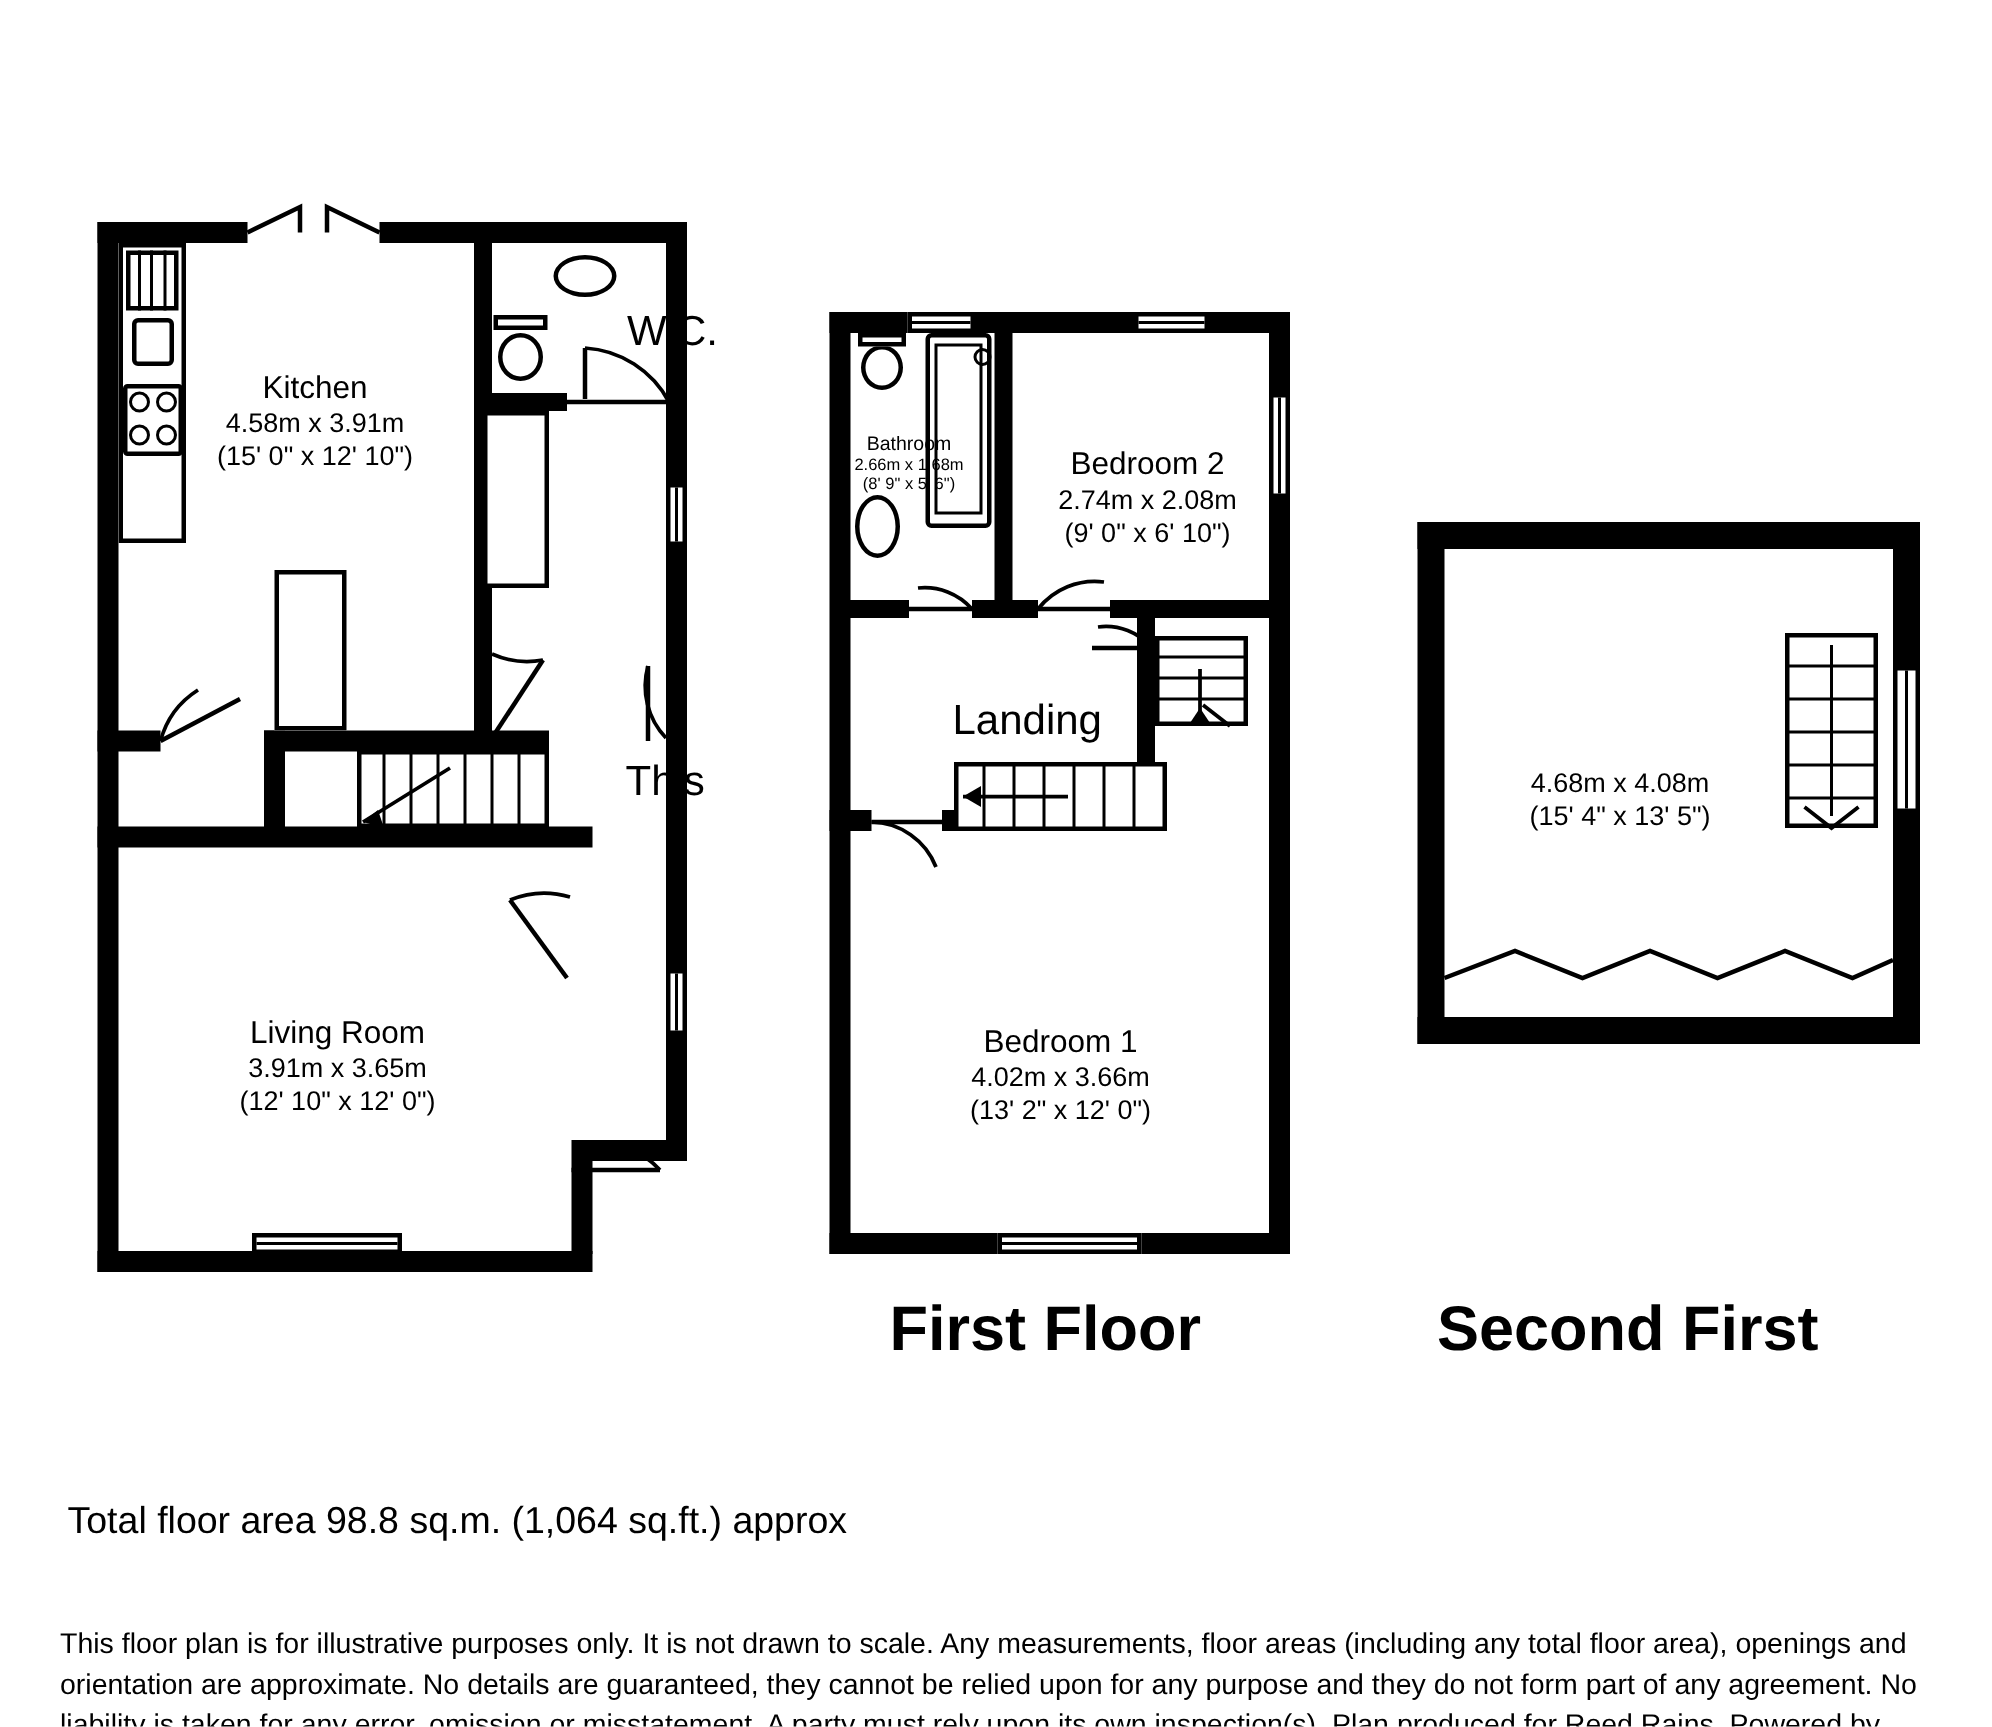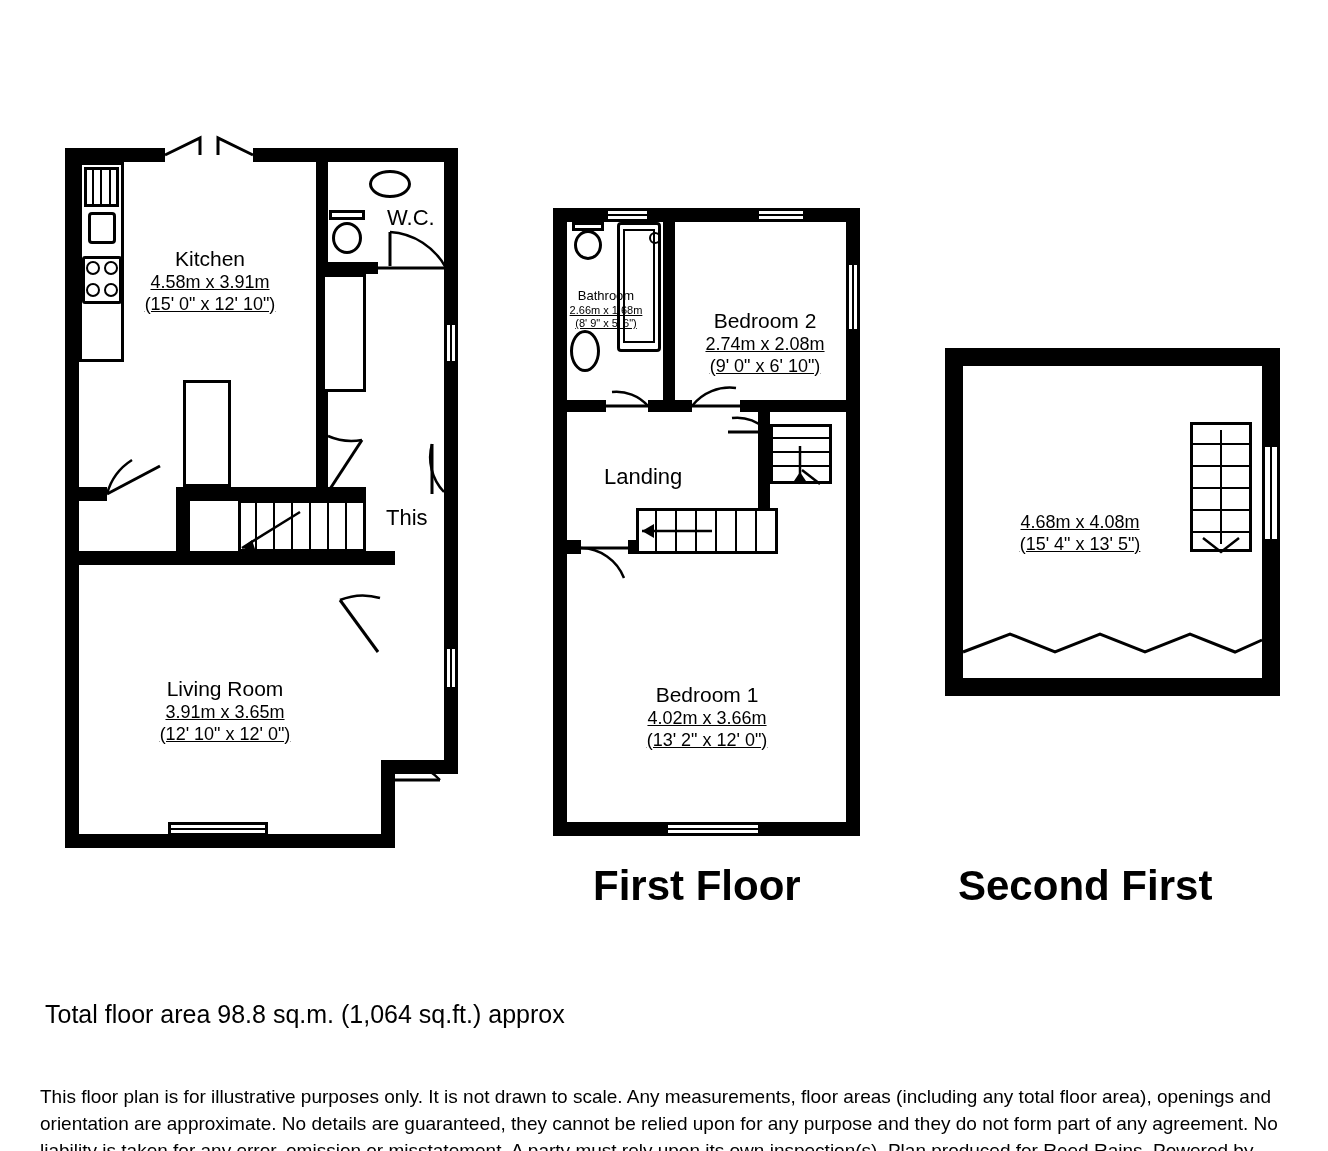--- a/index.html
+++ b/index.html
@@ -33,28 +33,28 @@
     line-height: 1.22;
     white-space: nowrap;
   }
   .room-name {
     font-size: 21px;
     font-weight: 400;
   }
   .room-dim {
     font-size: 18px;
     font-weight: 400;
-    text-decoration: underline;
   }
   .small .room-name { font-size: 13px; }
   .small .room-dim { font-size: 11px; }
   .plain-label {
     position: absolute;
-    font-size: 22px;
+    font-size: 28px;
     white-space: nowrap;
+    margin-left: 31px;
   }
   .floor-title {
     position: absolute;
     font-size: 42px;
     font-weight: bold;
     white-space: nowrap;
   }
   .total-area {
     position: absolute;
     left: 45px;
@@ -290,21 +290,21 @@
       <path d="M300 484 L292 472 L308 472 Z" fill="#000" transform="rotate(180 300 478)"></path>
       <line x1="302" y1="470" x2="320" y2="484" stroke="#000" stroke-width="2.5"></line>
     </svg>
 
     <div class="room-label small" style="left:50px;top:288px;width:112px;">
       <div class="room-name">Bathroom</div>
       <div class="room-dim">2.66m x 1.68m</div>
       <div class="room-dim">(8' 9" x 5' 6")</div>
     </div>
 
-    <div class="room-label" style="left:180px;top:308px;width:170px;text-align:center;">
+    <div class="room-label" style="left:180px;top:297px;width:170px;text-align:center;">
       <div class="room-name">Bedroom 2</div>
       <div class="room-dim">2.74m x 2.08m</div>
       <div class="room-dim">(9' 0" x 6' 10")</div>
     </div>
 
     <div class="plain-label" style="left:104px;top:464px;">Landing</div>
 
     <div class="room-label" style="left:120px;top:682px;width:174px;">
       <div class="room-name">Bedroom 1</div>
       <div class="room-dim">4.02m x 3.66m</div>

